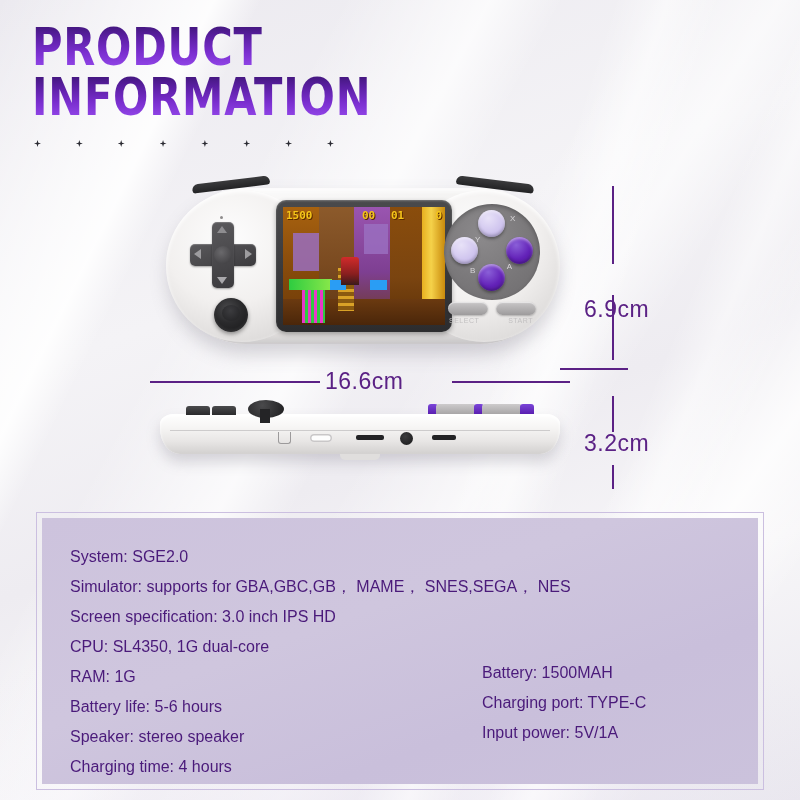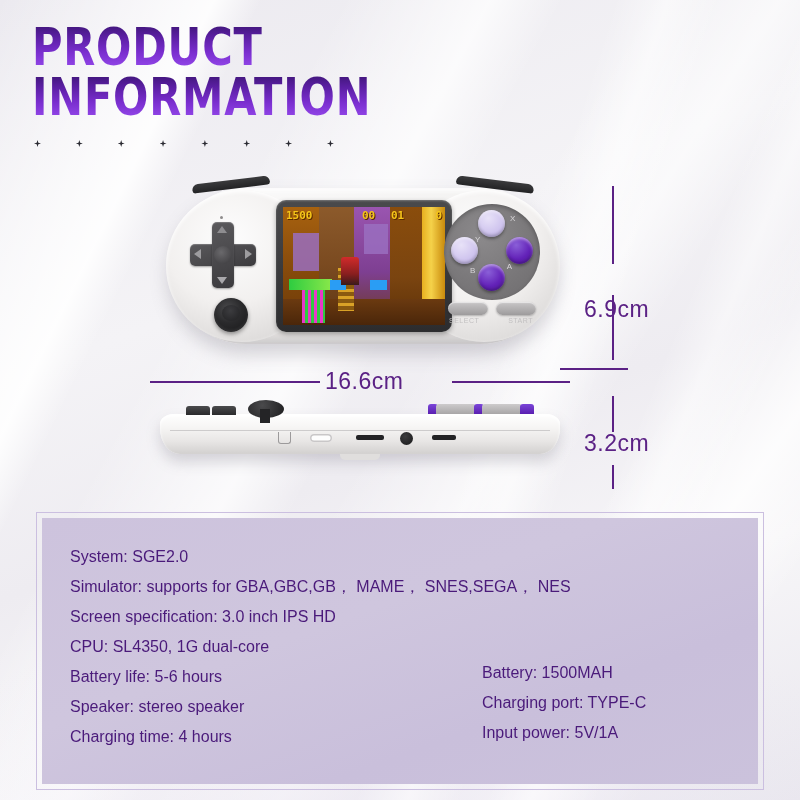--- a/index.html
+++ b/index.html
@@ -263,20 +263,21 @@
 <div class="mline" style="left:612px;top:396px;width:1.5px;height:36px;"></div>
 <div class="mtext" style="left:584px;top:430px;">3.2cm</div>
 <div class="mline" style="left:612px;top:465px;width:1.5px;height:24px;"></div>
 
 <div id="spec">
   <div id="specinner">
     <div class="srow">System: SGE2.0</div>
     <div class="srow">Simulator: supports for GBA,GBC,GB， MAME， SNES,SEGA， NES</div>
     <div class="srow">Screen specification: 3.0 inch IPS HD</div>
     <div class="srow">CPU: SL4350, 1G dual-core</div>
+    <div class="srow">RAM: 1G</div>
     <div class="srow">Battery life: 5-6 hours</div>
     <div class="srow">Speaker: stereo speaker</div>
     <div class="srow">Charging time: 4 hours</div>
     <div id="rightcol">
       <div class="srow">Battery: 1500MAH</div>
       <div class="srow">Charging port: TYPE-C</div>
       <div class="srow">Input power: 5V/1A</div>
     </div>
   </div>
 </div>

